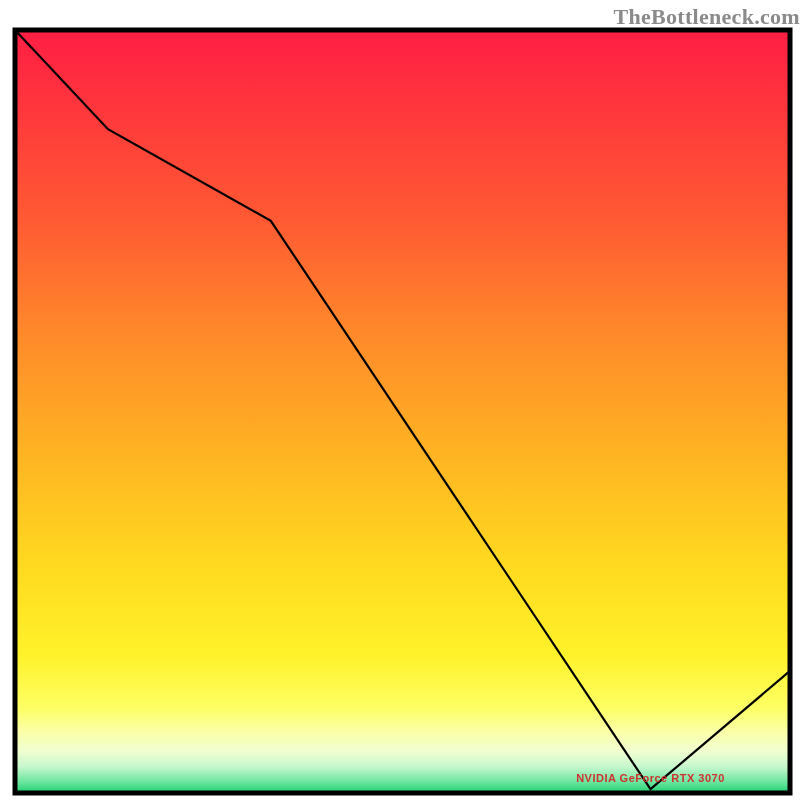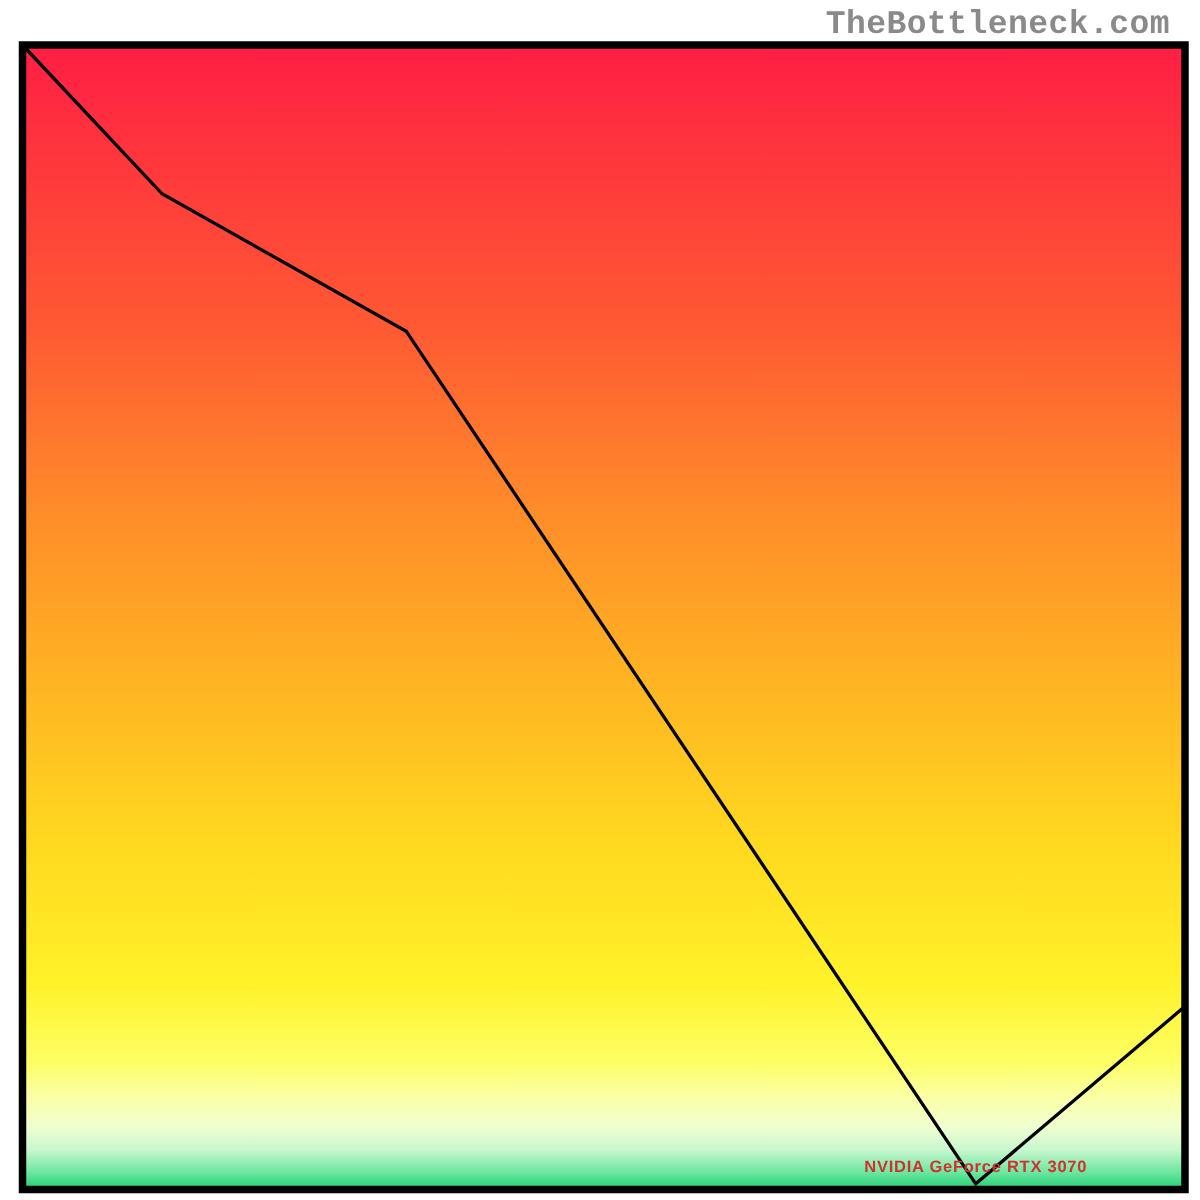--- a/index.html
+++ b/index.html
@@ -11,22 +11,22 @@
     overflow: hidden;
   }
   .container {
     position: relative;
     width: 800px;
     height: 800px;
   }
   .watermark {
     position: absolute;
     top: 4px;
-    right: 20px;
-    font-family: Liberation Mono, monospace;
+    right: 0;
+    font-family: Liberation Serif, serif;
     font-size: 22px;
     font-weight: bold;
     color: #8a8a8a;
     letter-spacing: 0.3px;
   }
   svg {
     display: block;
   }
   .annotation-text {
     font-family: Arial, Helvetica, sans-serif;

